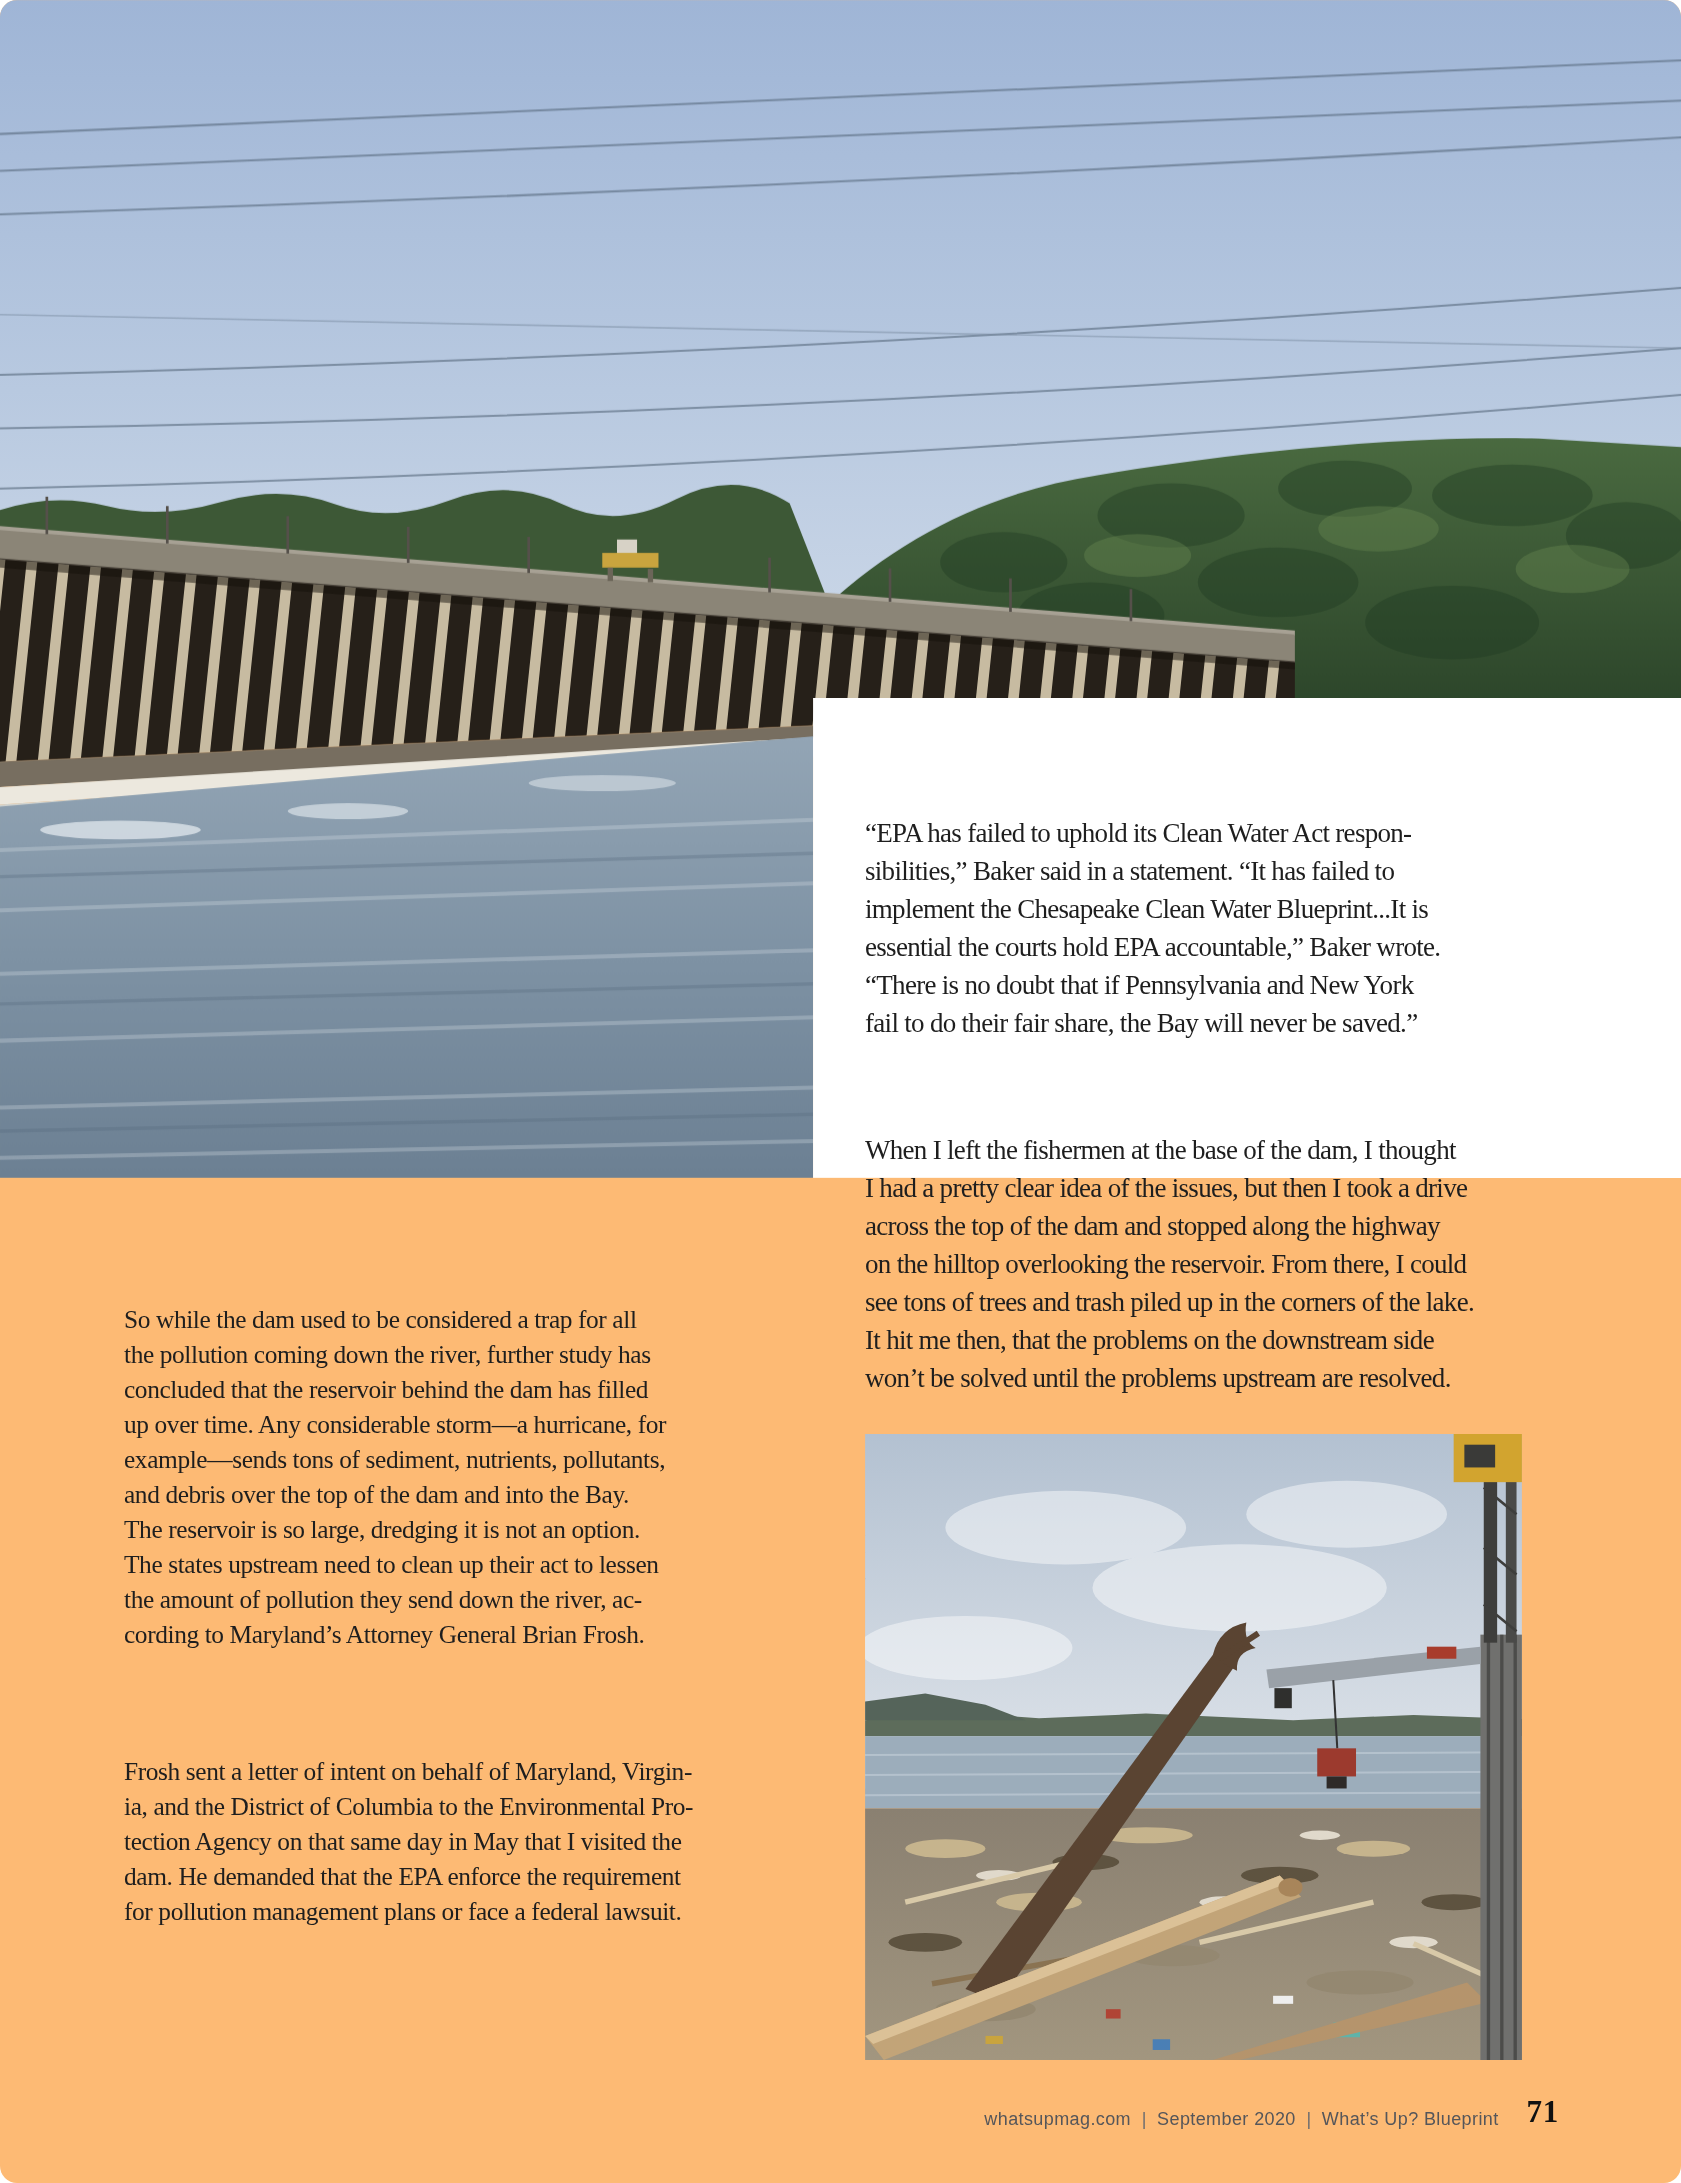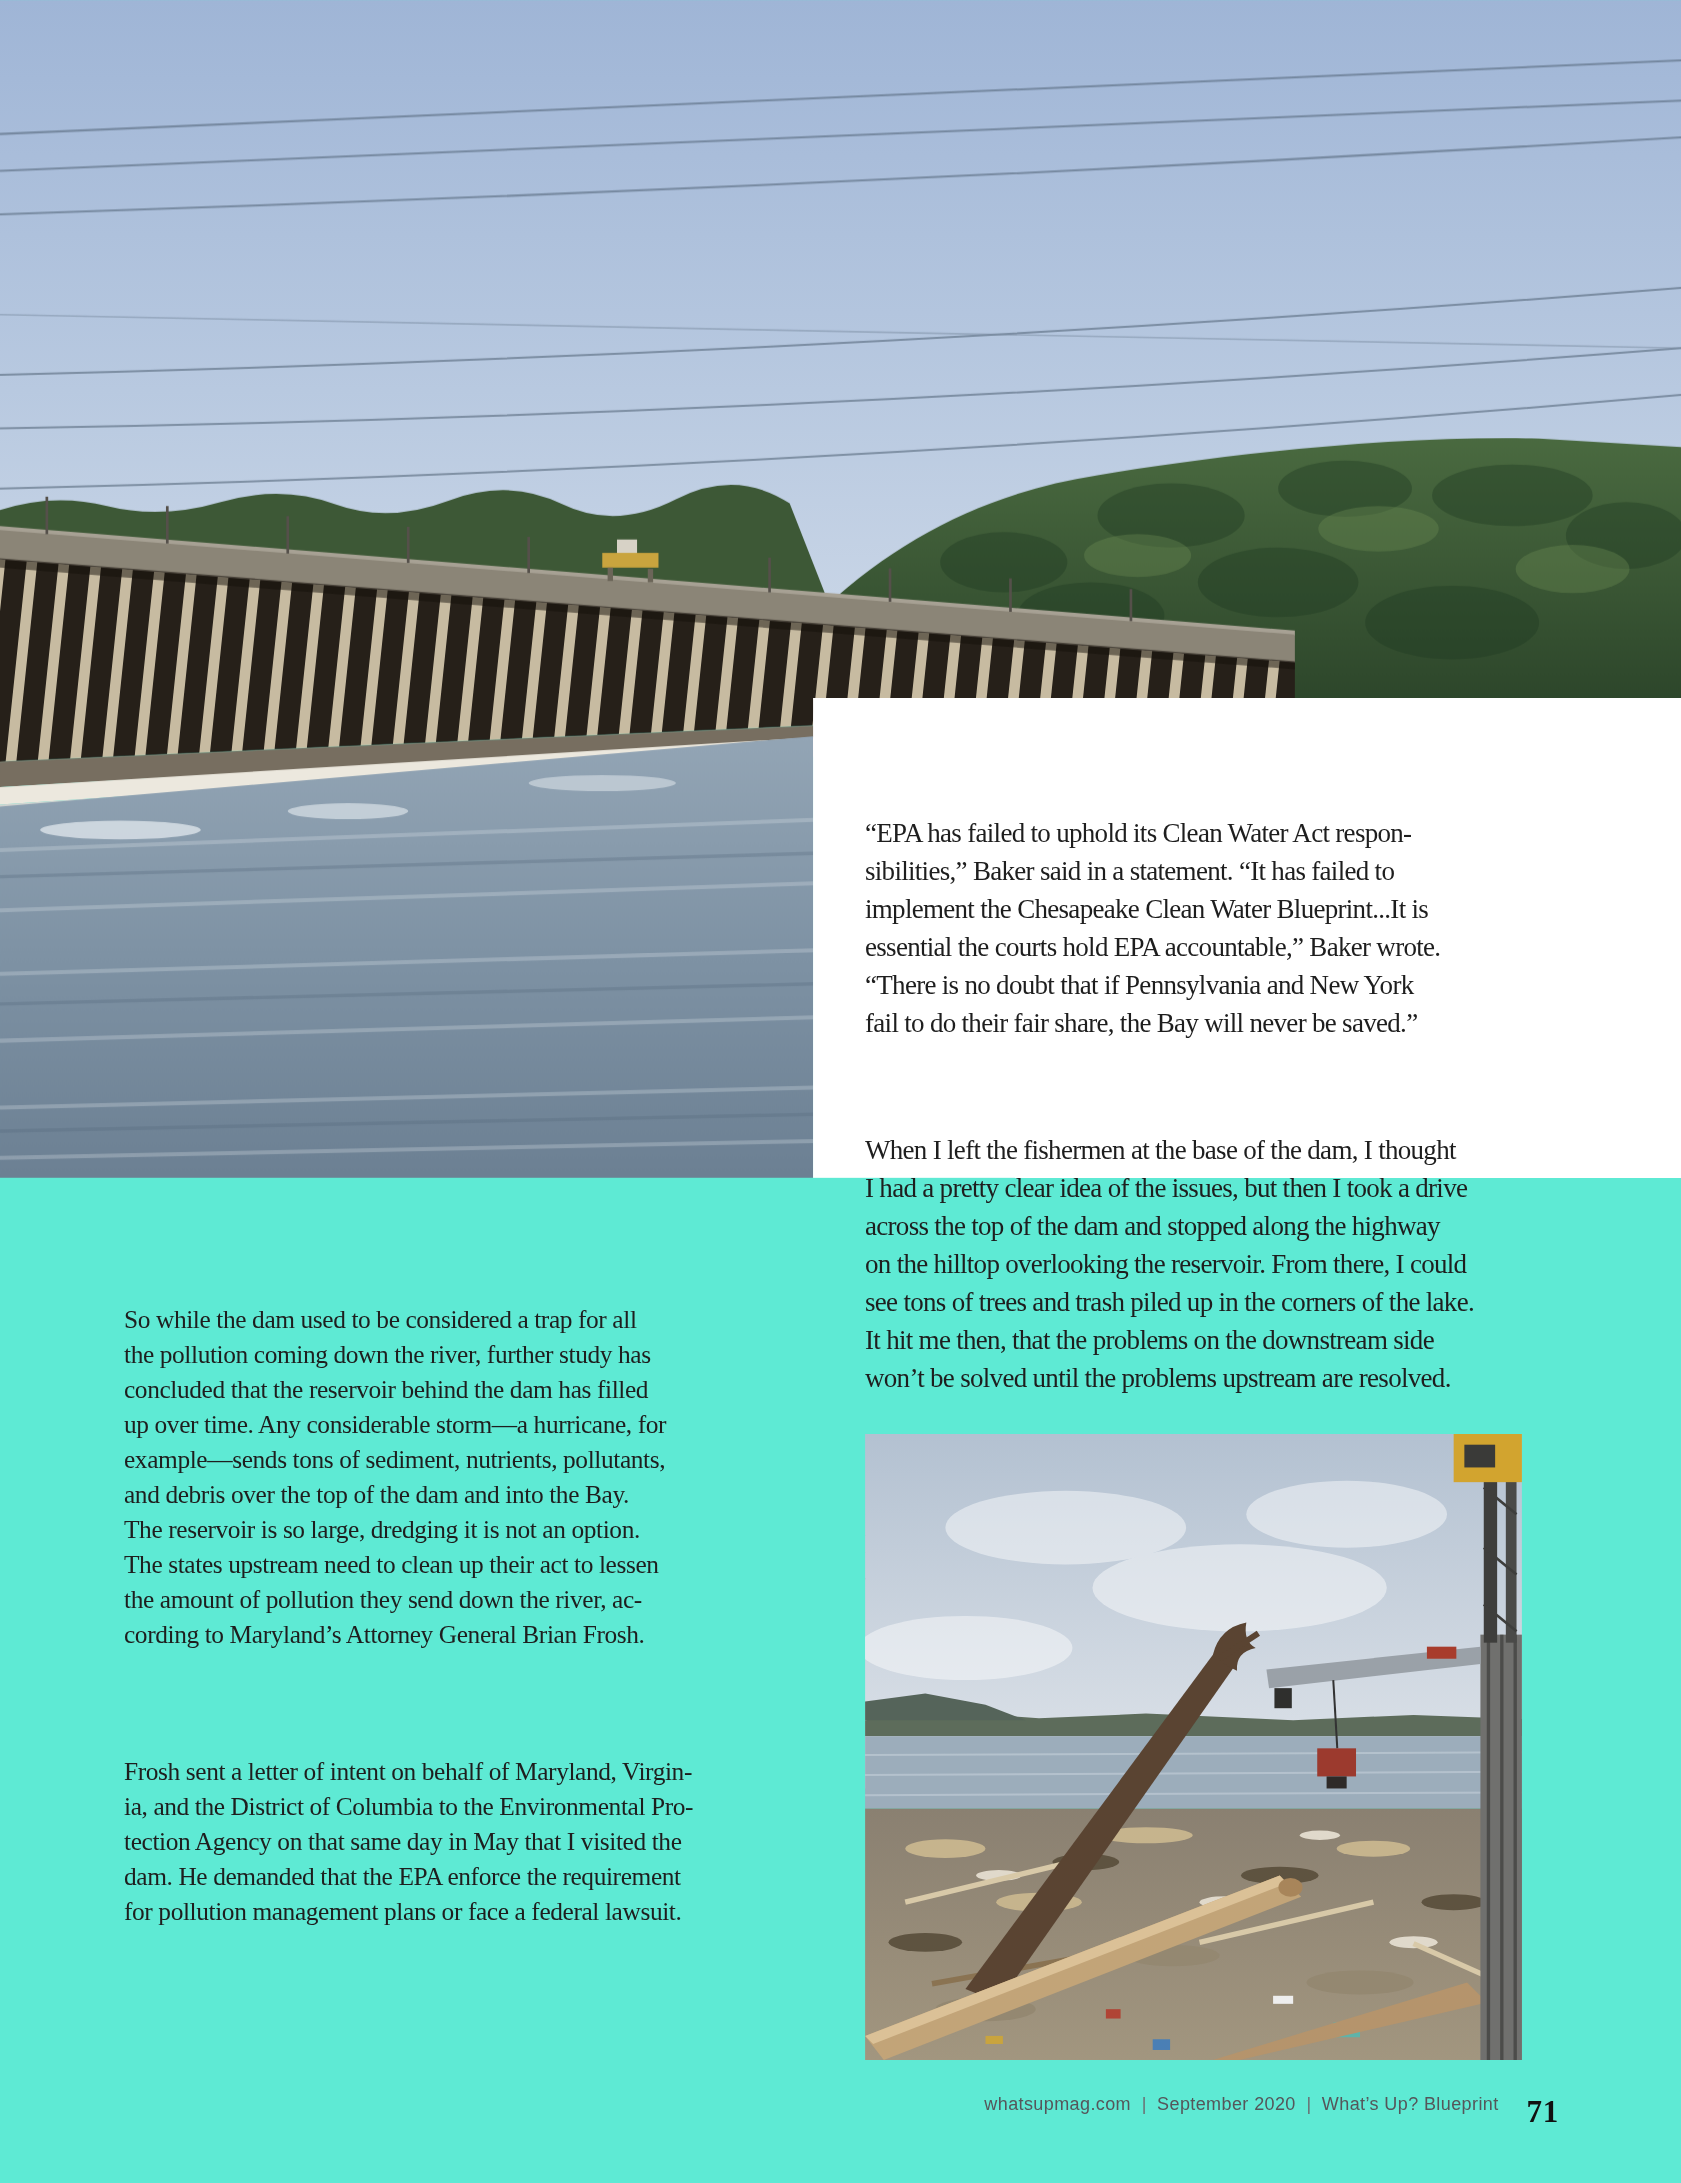--- a/index.html
+++ b/index.html
@@ -1,42 +1,43 @@
 <!DOCTYPE html>
 <html style="font-size:10.7px"><head>
 <meta charset="utf-8">
 <style>
   html,body{margin:0;padding:0;background:#ffffff;}
   #page{
     position:relative;
     width:1681px;
     height:2183px;
-    background:#5eead4;
+    background:#fdba74;
     overflow:hidden;
     font-family:"Liberation Serif", serif;
     color:#1e1e1e;
+    border-radius:17px;
   }
   .photo{position:absolute;display:block;}
   #hero-photo{left:0;top:0;}
   #debris-photo{left:865px;top:1434px;}
   .textcol{position:absolute;white-space:pre;}
   #col-left{
     left:124px;top:1232px;
     font-size:25.4px;line-height:35px;letter-spacing:-0.4px;
   }
   #col-right{
     left:865px;top:738px;
     font-size:27px;line-height:38px;letter-spacing:-0.7px;
   }
   #col-left .para{margin:0 0 32px 0;}
   #col-right .para{margin:0 0 13.4px 0;}
   #footer{
     position:absolute;
     right:122px;top:2094px;
-    display:flex;align-items:flex-start;
+    display:flex;align-items:flex-end;
     font-family:"Liberation Sans", sans-serif;
   }
   .footer-meta{
     font-size:18px;color:#55565a;letter-spacing:0.4px;font-weight:400;
   }
   .footer-sep{margin:0 10.7px;color:#6b6c70;font-size:18px;}
   #page-number{
     margin-left:28px;
     font-family:"Liberation Serif", serif;
     font-weight:bold;font-size:31px;color:#111111;letter-spacing:0.7px;

